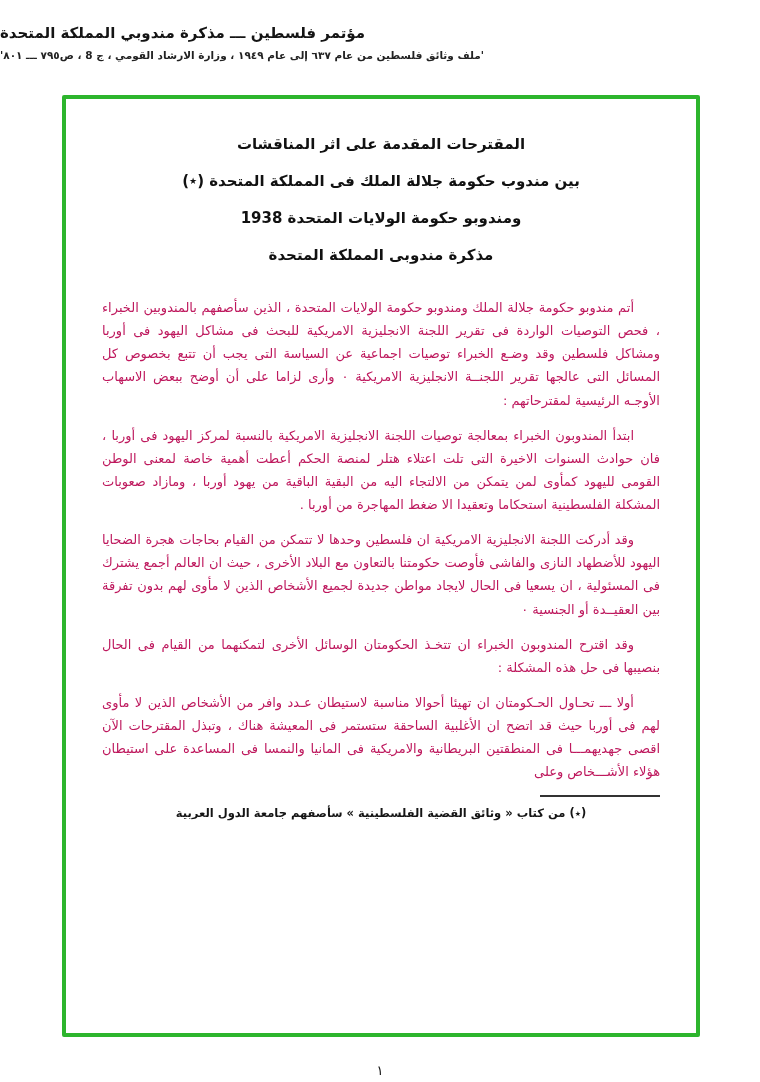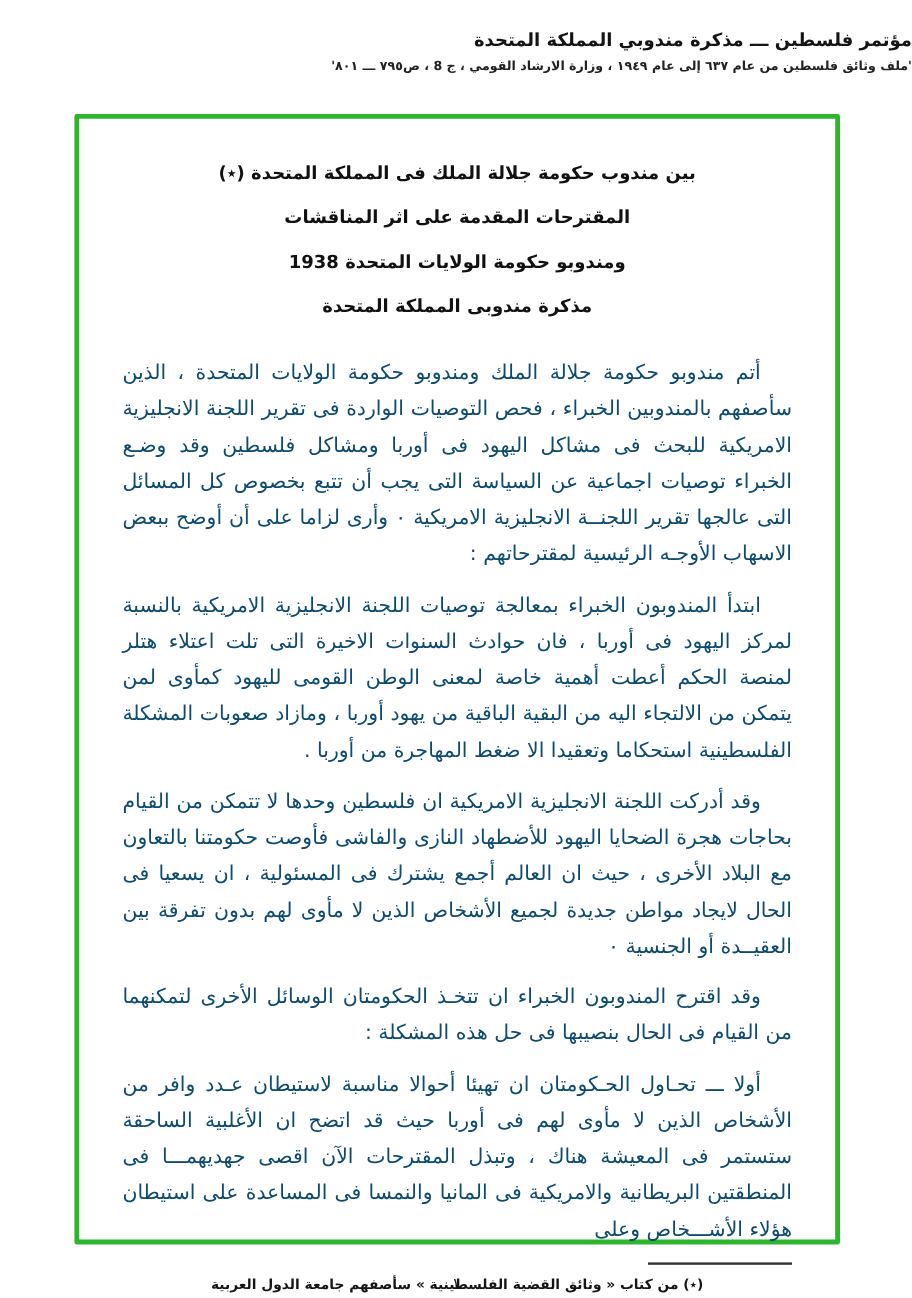--- a/index.html
+++ b/index.html
@@ -12,21 +12,21 @@
     width: 760px;
     height: 1082px;
     font-family: "DejaVu Sans", sans-serif;
     color: #141414;
     overflow: hidden;
   }
 
   
   .page-header {
     padding-top: 24px;
-    text-align: right;
+    text-align: left;
     direction: rtl;
   }
   .header-title {
     font-size: 15px;
     font-weight: bold;
     letter-spacing: 0.2px;
   }
   .header-source {
     margin-top: 7px;
     font-size: 10.5px;
@@ -54,25 +54,25 @@
     font-size: 15px;
     font-weight: bold;
     margin-bottom: 19px;
     color: #111;
   }
   .heading-line.subdoc { margin-top: 8px; margin-bottom: 4px; }
 
   .doc-body { margin-top: 32px; }
   .doc-body p {
     margin: 0 0 12px 0;
-    font-size: 17px;
+    font-size: 13px;
     line-height: 1.78;
     text-align: justify;
     text-indent: 26px;
-    color: #0c4a6e;
+    color: #be185d;
   }
 
   .footnote-rule {
     width: 120px;            
     height: 0;
     border-top: 2px solid #333;
     margin-top: 4px;
   }
   .footnote {
     margin-top: 9px;
@@ -97,22 +97,22 @@
 <body>
 
 <header class="page-header">
   <div class="header-title">مؤتمر فلسطين ـــ مذكرة مندوبي المملكة المتحدة</div>
   <div class="header-source">'ملف وثائق فلسطين من عام ٦٣٧ إلى عام ١٩٤٩ ، وزارة الارشاد القومي ، ج 8 ، ص٧٩٥ ـــ ٨٠١'</div>
 </header>
 
 <section class="green-box">
 
   <div class="headings">
+    <div class="heading-line">المقترحات المقدمة على اثر المناقشات</div>
     <div class="heading-line">بين مندوب حكومة جلالة الملك فى المملكة المتحدة (٭)</div>
-    <div class="heading-line">المقترحات المقدمة على اثر المناقشات</div>
     <div class="heading-line">ومندوبو حكومة الولايات المتحدة 1938</div>
     <div class="heading-line subdoc">مذكرة مندوبى المملكة المتحدة</div>
   </div>
 
   <div class="doc-body">
     <p>أتم مندوبو حكومة جلالة الملك ومندوبو حكومة الولايات المتحدة ، الذين سأصفهم بالمندوبين الخبراء ، فحص التوصيات الواردة فى تقرير اللجنة الانجليزية الامريكية للبحث فى مشاكل اليهود فى أوربا ومشاكل فلسطين وقد وضـع الخبراء توصيات اجماعية عن السياسة التى يجب أن تتبع بخصوص كل المسائل التى عالجها تقرير اللجنــة الانجليزية الامريكية ٠ وأرى لزاما على أن أوضح ببعض الاسهاب الأوجـه الرئيسية لمقترحاتهم :</p>
     <p>ابتدأ المندوبون الخبراء بمعالجة توصيات اللجنة الانجليزية الامريكية بالنسبة لمركز اليهود فى أوربا ، فان حوادث السنوات الاخيرة التى تلت اعتلاء هتلر لمنصة الحكم أعطت أهمية خاصة لمعنى الوطن القومى لليهود كمأوى لمن يتمكن من الالتجاء اليه من البقية الباقية من يهود أوربا ، ومازاد صعوبات المشكلة الفلسطينية استحكاما وتعقيدا الا ضغط المهاجرة من أوربا .</p>
     <p>وقد أدركت اللجنة الانجليزية الامريكية ان فلسطين وحدها لا تتمكن من القيام بحاجات هجرة الضحايا اليهود للأضطهاد النازى والفاشى فأوصت حكومتنا بالتعاون مع البلاد الأخرى ، حيث ان العالم أجمع يشترك فى المسئولية ، ان يسعيا فى الحال لايجاد مواطن جديدة لجميع الأشخاص الذين لا مأوى لهم بدون تفرقة بين العقيــدة أو الجنسية ٠</p>
     <p>وقد اقترح المندوبون الخبراء ان تتخـذ الحكومتان الوسائل الأخرى لتمكنهما من القيام فى الحال بنصيبها فى حل هذه المشكلة :</p>
     <p>أولا ـــ تحـاول الحـكومتان ان تهيئا أحوالا مناسبة لاستيطان عـدد وافر من الأشخاص الذين لا مأوى لهم فى أوربا حيث قد اتضح ان الأغلبية الساحقة ستستمر فى المعيشة هناك ، وتبذل المقترحات الآن اقصى جهديهمـــا فى المنطقتين البريطانية والامريكية فى المانيا والنمسا فى المساعدة على استيطان هؤلاء الأشـــخاص وعلى</p>

